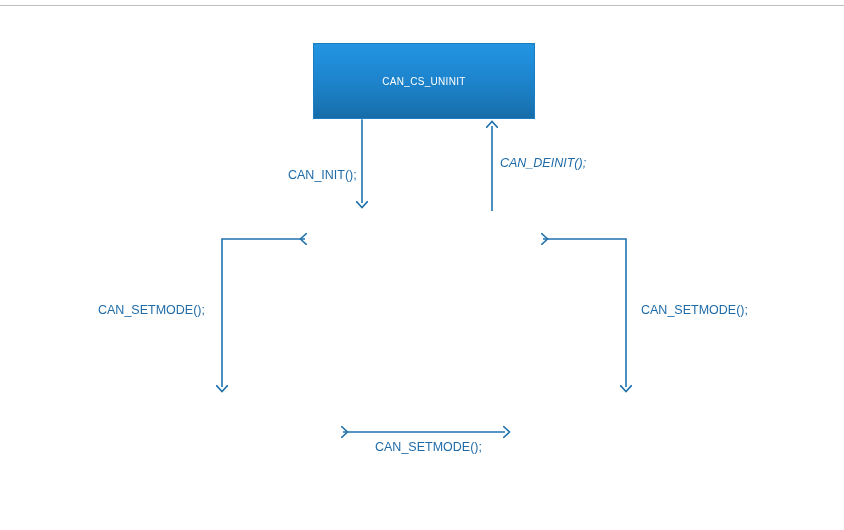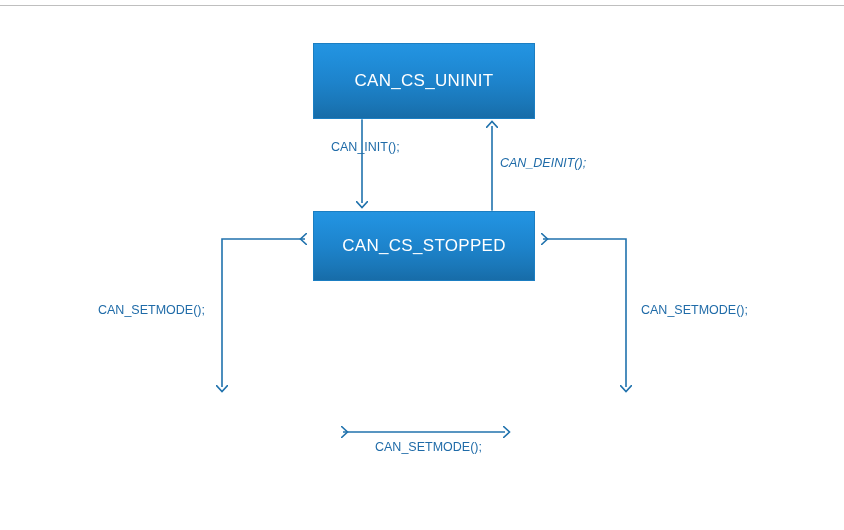--- a/index.html
+++ b/index.html
@@ -40,40 +40,40 @@
     background: linear-gradient(to bottom, #2494e0 0%, #2190dd 14%, #1d83cb 52%, #1a77b8 80%, #176ca8 100%);
     border: 1px solid #1b7ec2;
     box-shadow: 0 0 0 1px rgba(255,255,255,0.35);
     display: flex;
     align-items: center;
     justify-content: center;
     z-index: 5;
   }
   .state-label {
     color: #ffffff;
-    font-size: 17px;
+    font-size: 10px;
     letter-spacing: 0.3px;
     white-space: nowrap;
     text-align: center;
   }
 
   #box-uninit  { left: 313px; top: 43px;  width: 222px; height: 76px; }
   #box-stopped { left: 313px; top: 211px; width: 222px; height: 70px; }
   #box-started { left: 112px; top: 396px; width: 222px; height: 76px; }
   #box-sleep   { left: 514px; top: 396px; width: 222px; height: 76px; }
 
   
   .edge-label {
     position: absolute;
     color: #1f6ba8;
     font-size: 12.5px;
     white-space: nowrap;
     z-index: 6;
   }
-  #label-init    { left: 288px; top: 140px; margin-left: 43px; }
+  #label-init    { left: 288px; top: 168px; }
   #label-deinit  { left: 500px; top: 156px; font-style: italic; }
   #label-setmode-left  { left: 98px;  top: 303px; }
   #label-setmode-right { left: 641px; top: 303px; }
   #label-setmode-bottom{ left: 375px; top: 440px; }
 
   svg { display: block; }
 </style>
 </head>
 <body>
 
@@ -109,23 +109,20 @@
 
     <g>
       <line x1="343" y1="432" x2="505" y2="432" stroke="#2072ad" stroke-width="1.6" marker-start="url(#ah-start)" marker-end="url(#ah-down)"></line>
     </g>
   </svg>
 
   <div id="box-uninit" class="state-box">
     <span class="state-label">CAN_CS_UNINIT</span>
   </div>
 
-  <div id="box-stopped" class="state-box">
-    <span class="state-label">CAN_CS_STOPPED</span>
-  </div>
 
 
 
   <div id="label-init" class="edge-label">CAN_INIT();</div>
 
   <div id="label-deinit" class="edge-label">CAN_DEINIT();</div>
 
   <div id="label-setmode-left" class="edge-label">CAN_SETMODE();</div>
 
   <div id="label-setmode-right" class="edge-label">CAN_SETMODE();</div>

